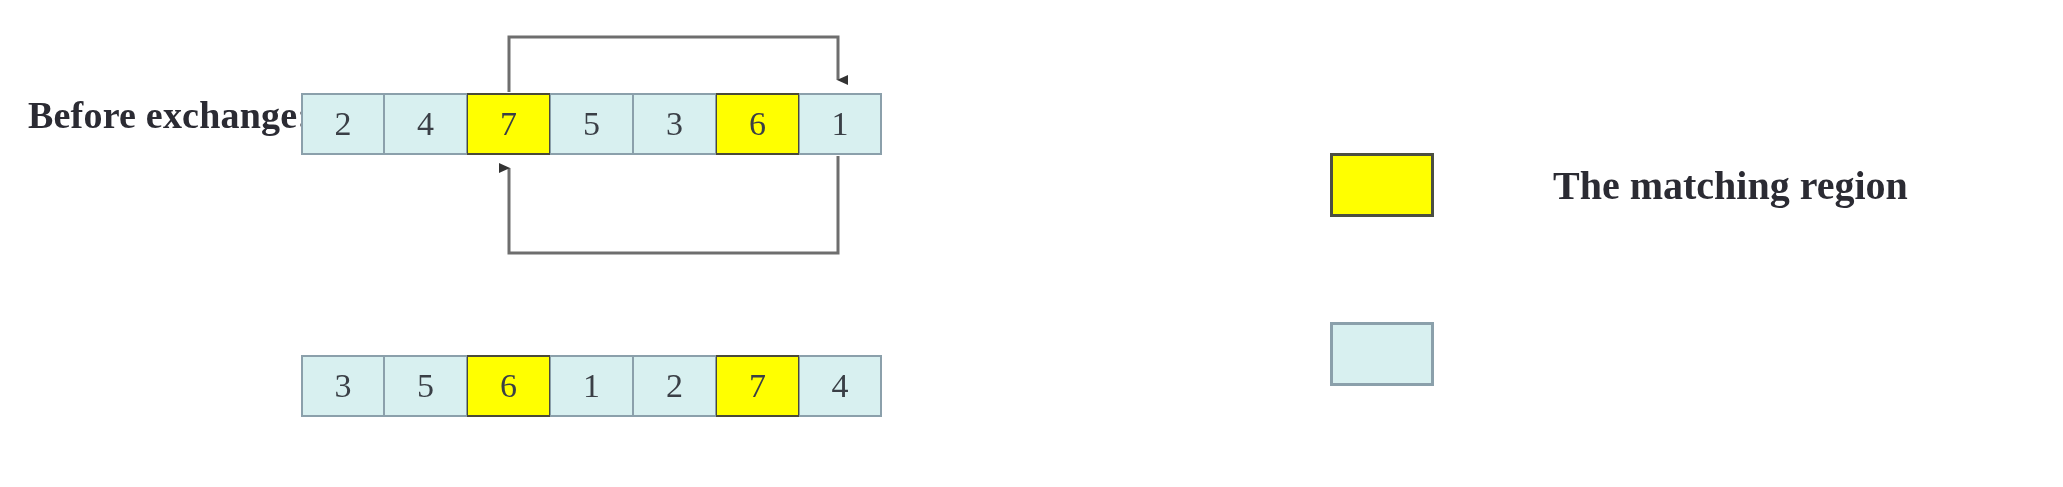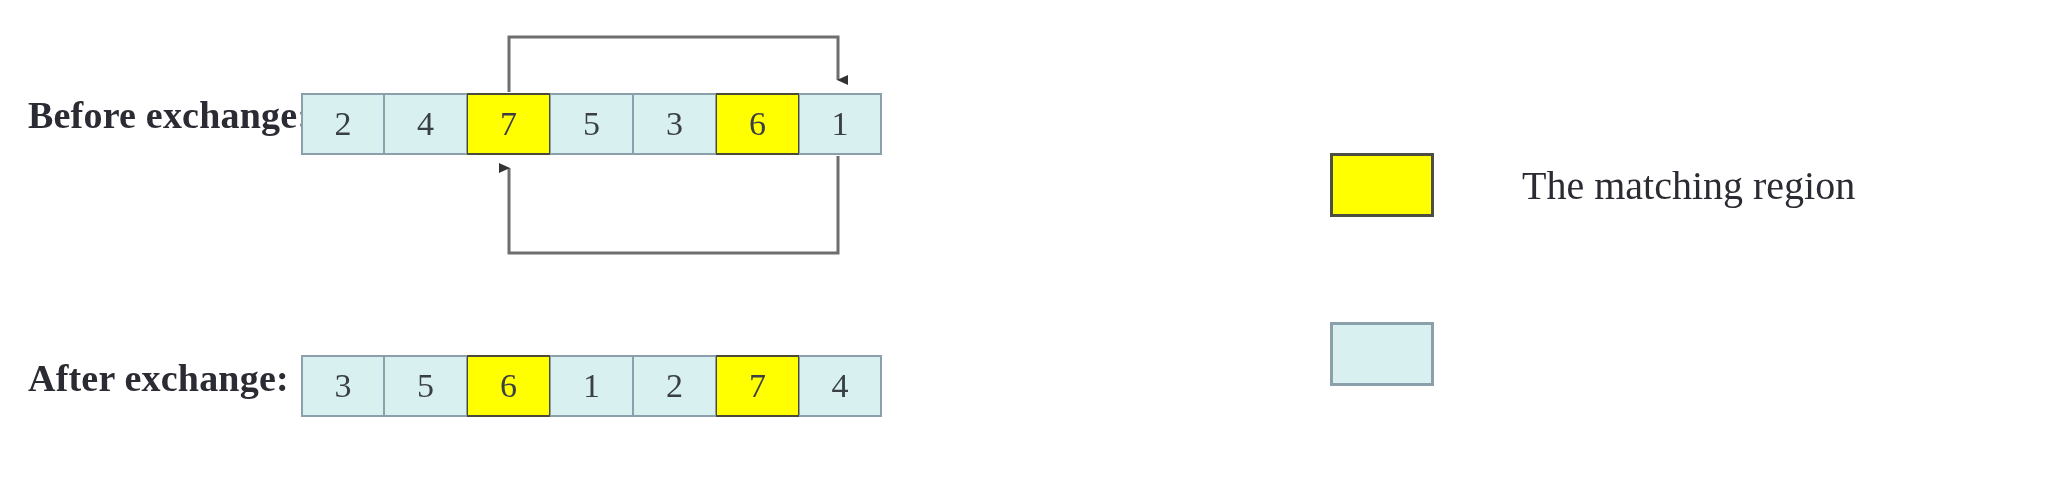--- a/index.html
+++ b/index.html
@@ -99,23 +99,23 @@
   }
   .swatch.match {
     background: #ffff00;
     border: 3px solid #4c4f42;
   }
   .swatch.nonmatch {
     background: #d8f0f0;
     border: 3px solid #8ba0ab;
   }
   .legend-text {
-    margin-left: 88px;
-    font-family: "Liberation Serif", "DejaVu Serif", serif;
-    font-weight: normal;
+    margin-left: 119px;
+    font-family: "Liberation Serif", "DejaVu Serif", serif;
+    font-weight: bold;
     font-size: 40px;
     color: #2b2b33;
     white-space: nowrap;
   }
 </style>
 </head>
 <body>
 
 <div id="canvas">
 
@@ -157,21 +157,20 @@
       <span>3</span>
     </div>
     <div class="cell match">
       <span>6</span>
     </div>
     <div class="cell nonmatch">
       <span>1</span>
     </div>
   </div>
 
-  <div class="row-label" id="label-after">After exchange:</div>
 
   <div class="array-row" id="array-after">
     <div class="cell nonmatch">
       <span>3</span>
     </div>
     <div class="cell nonmatch">
       <span>5</span>
     </div>
     <div class="cell match">
       <span>6</span>

